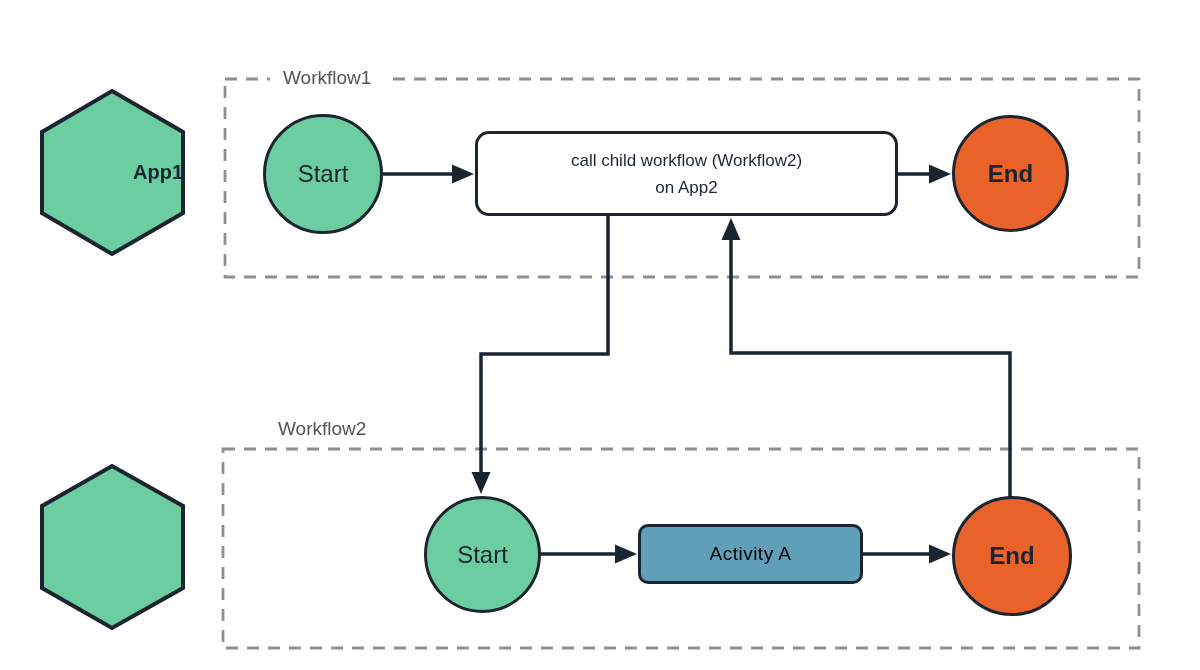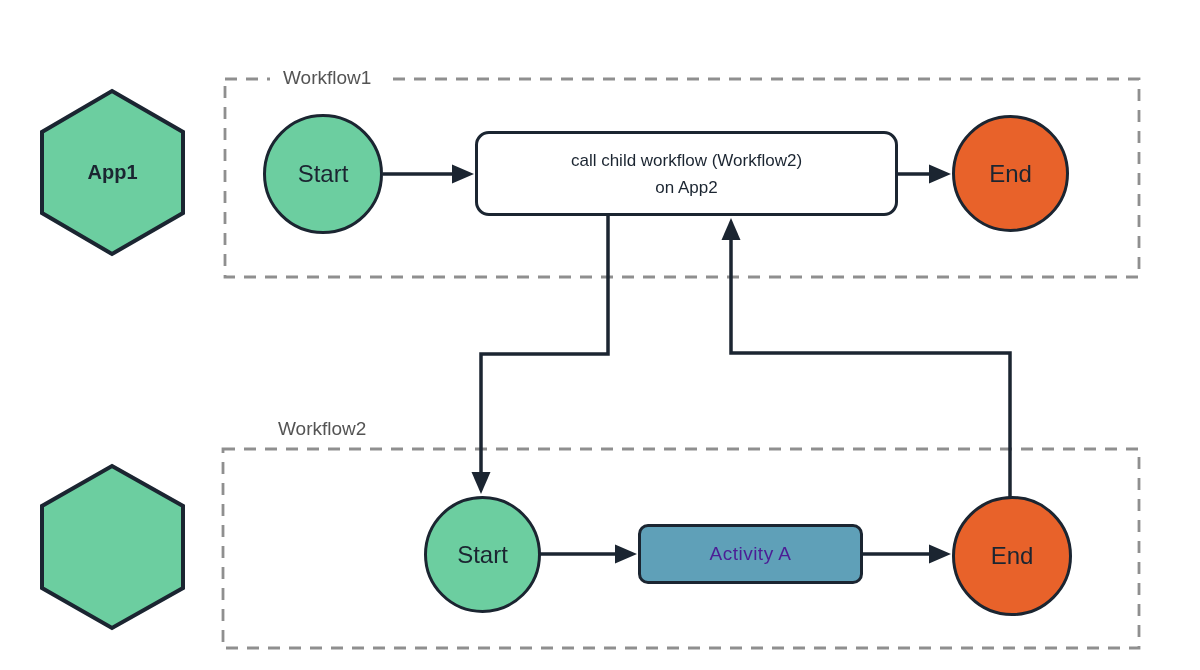--- a/index.html
+++ b/index.html
@@ -10,38 +10,38 @@
   .canvas{
     position:relative;width:1200px;height:670px;background:var(--node_bg);
     font-family:"Liberation Sans", sans-serif;overflow:hidden;margin-top:31px;
   }
   .layer{position:absolute;left:0;top:0;}
   .node{position:absolute;display:flex;align-items:center;justify-content:center;
         box-sizing:border-box;color:var(--ink);font-size:24px;font-weight:500;
         text-align:center;}
   .circle{border:3.5px solid var(--ink);border-radius:50%;}
   .circle.green{background:var(--green);}
-  .circle.orange{background:var(--orange);}
+  .circle.orange{background:var(--orange);font-weight:bold;}
   .start1{left:263px;top:83px;width:120px;height:120px;}
   .end1{left:952px;top:84px;width:117px;height:117px;}
   .start2{left:424px;top:465px;width:117px;height:117px;}
   .end2{left:952px;top:465px;width:120px;height:120px;}
   .call-box{left:475px;top:100px;width:423px;height:85px;background:var(--node_bg);
             border:3.5px solid var(--ink);border-radius:14px;font-size:17px;
             line-height:27px;flex-direction:column;}
   .activity-box{left:638px;top:493px;width:225px;height:60px;background:var(--blue);
-                border:3.5px solid var(--ink);border-radius:10px;color:#4c1d95;
+                border:3.5px solid var(--ink);border-radius:10px;color:#000000;
                 font-size:19px;letter-spacing:.5px;}
   .wf-label{position:absolute;background:var(--node_bg);color:var(--label);
             font-size:19px;font-weight:500;padding:2px 13px;white-space:nowrap;}
   .wf1-label{left:270px;top:34px;}
   .wf2-label{left:265px;top:385px;}
   .hex-label{position:absolute;width:141px;text-align:center;color:var(--ink);
              font-size:20px;font-weight:bold;}
-  .hex1-label{left:42px;top:130px;}
+  .hex1-label{left:42px;top:130px;text-align:right;}
   .hex2-label{left:42px;top:505px;}
 </style>
 </head>
 <body>
 
 <div class="canvas">
 
   <svg class="layer" width="1200" height="670" viewBox="0 0 1200 670">
 
     <polygon points="112,60 183,101 183,182 112,223 42,182 42,101" fill="var(--green)" stroke="var(--ink)" stroke-width="4"></polygon>

